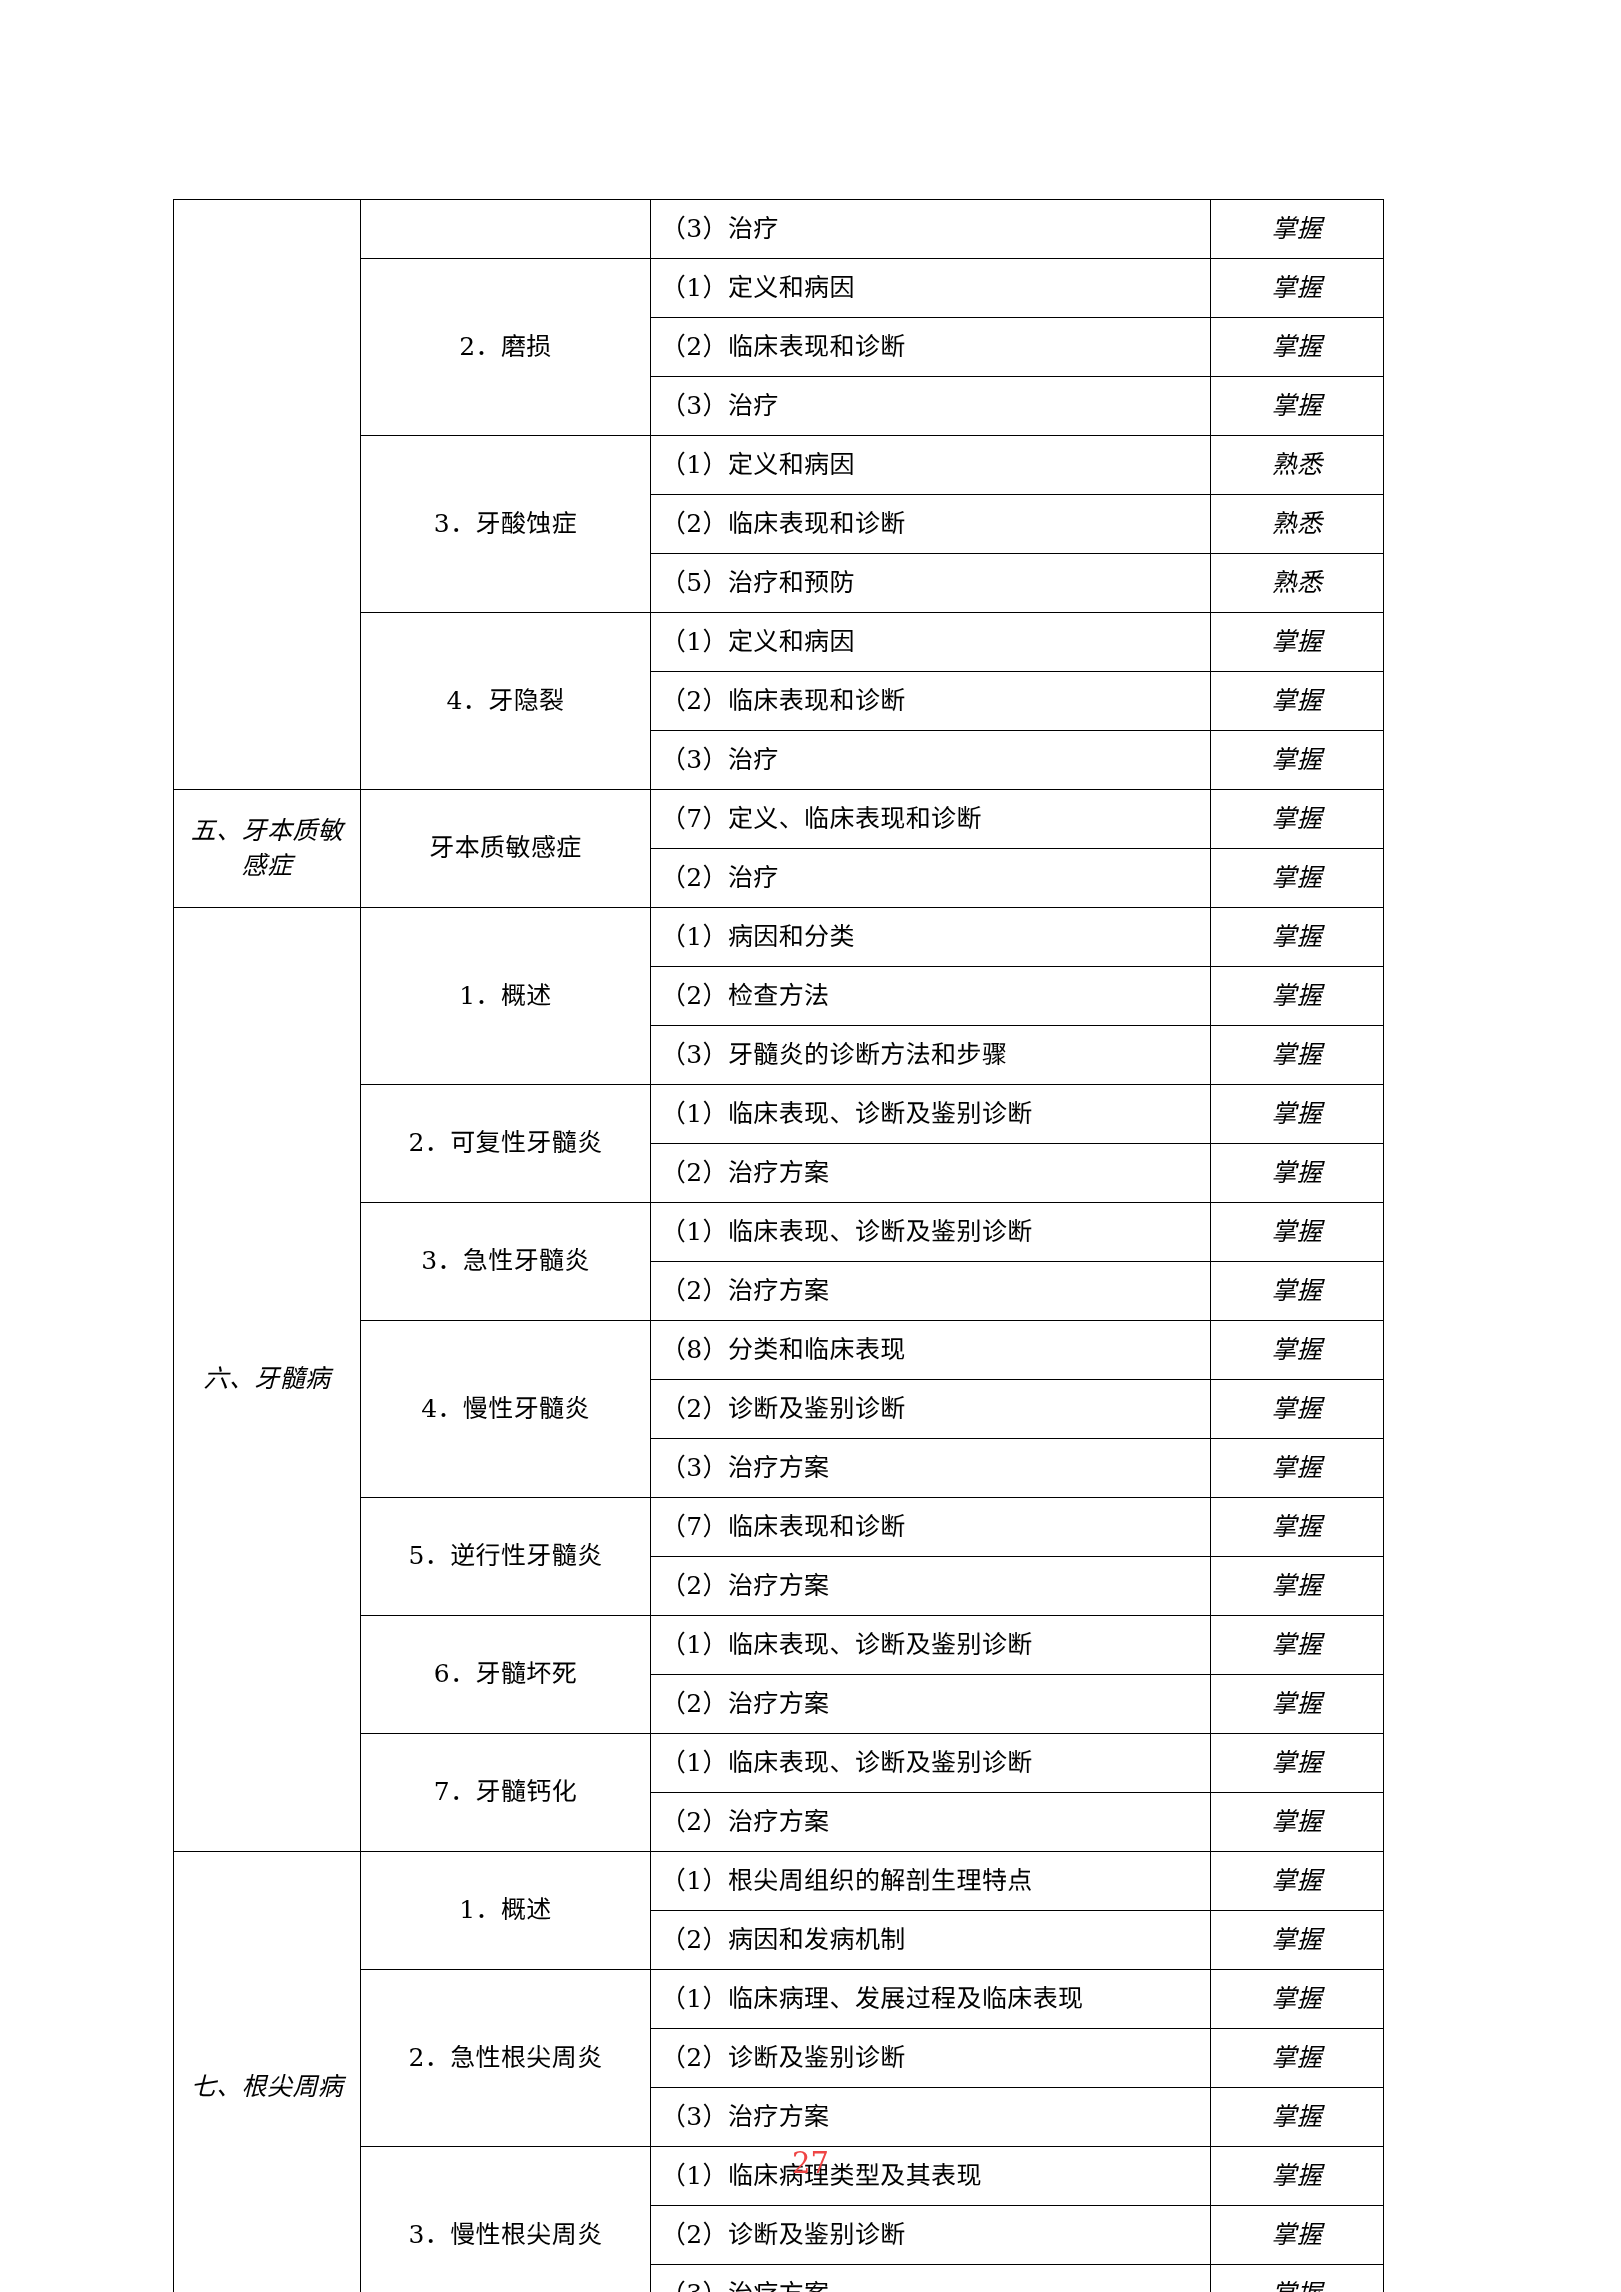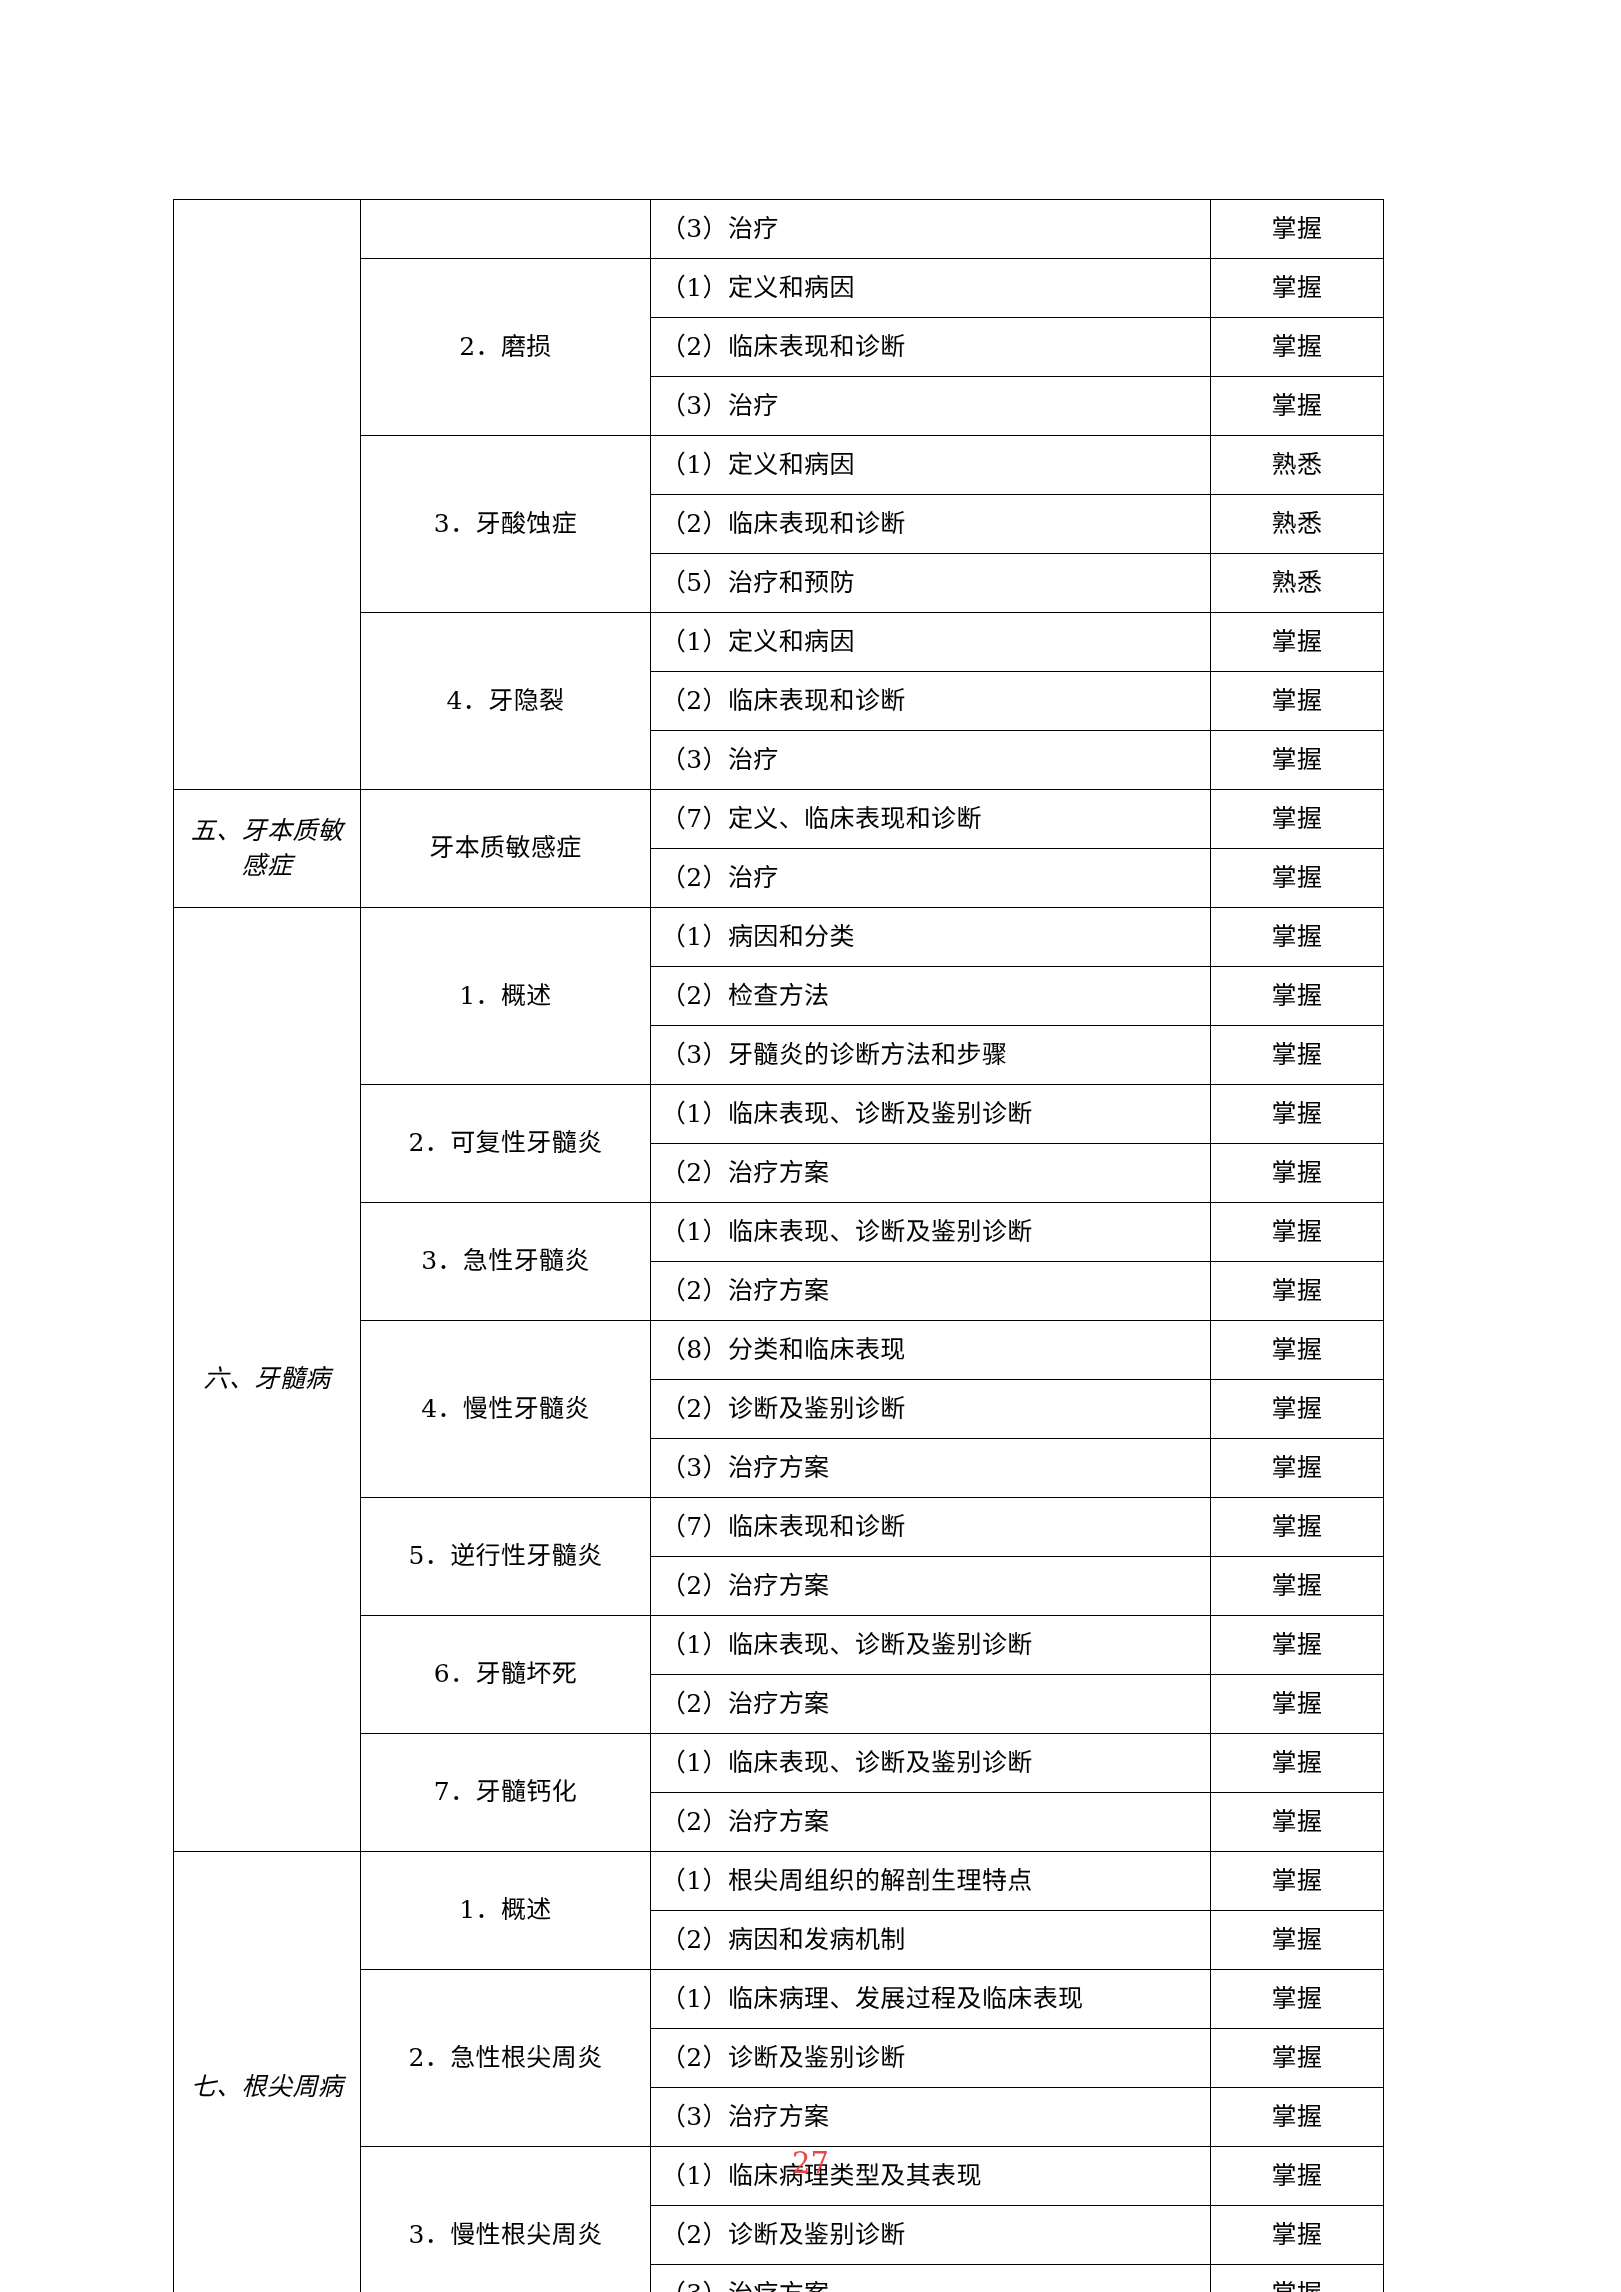--- a/index.html
+++ b/index.html
@@ -72,20 +72,21 @@
   td.col-point {
     text-align: left;
     vertical-align: middle;
     padding-left: 13.7px;
     height: 59px;
   }
   td.col-level {
     text-align: center;
     vertical-align: middle;
     letter-spacing: 2px;
+    font-style: italic;
   }
 
   #page-number {
     position: absolute;
     left: 0;
     top: 2142px;
     width: 1621px;
     text-align: center;
     font-size: 29px;
     font-family: "DejaVu Serif", "Liberation Serif", serif;

